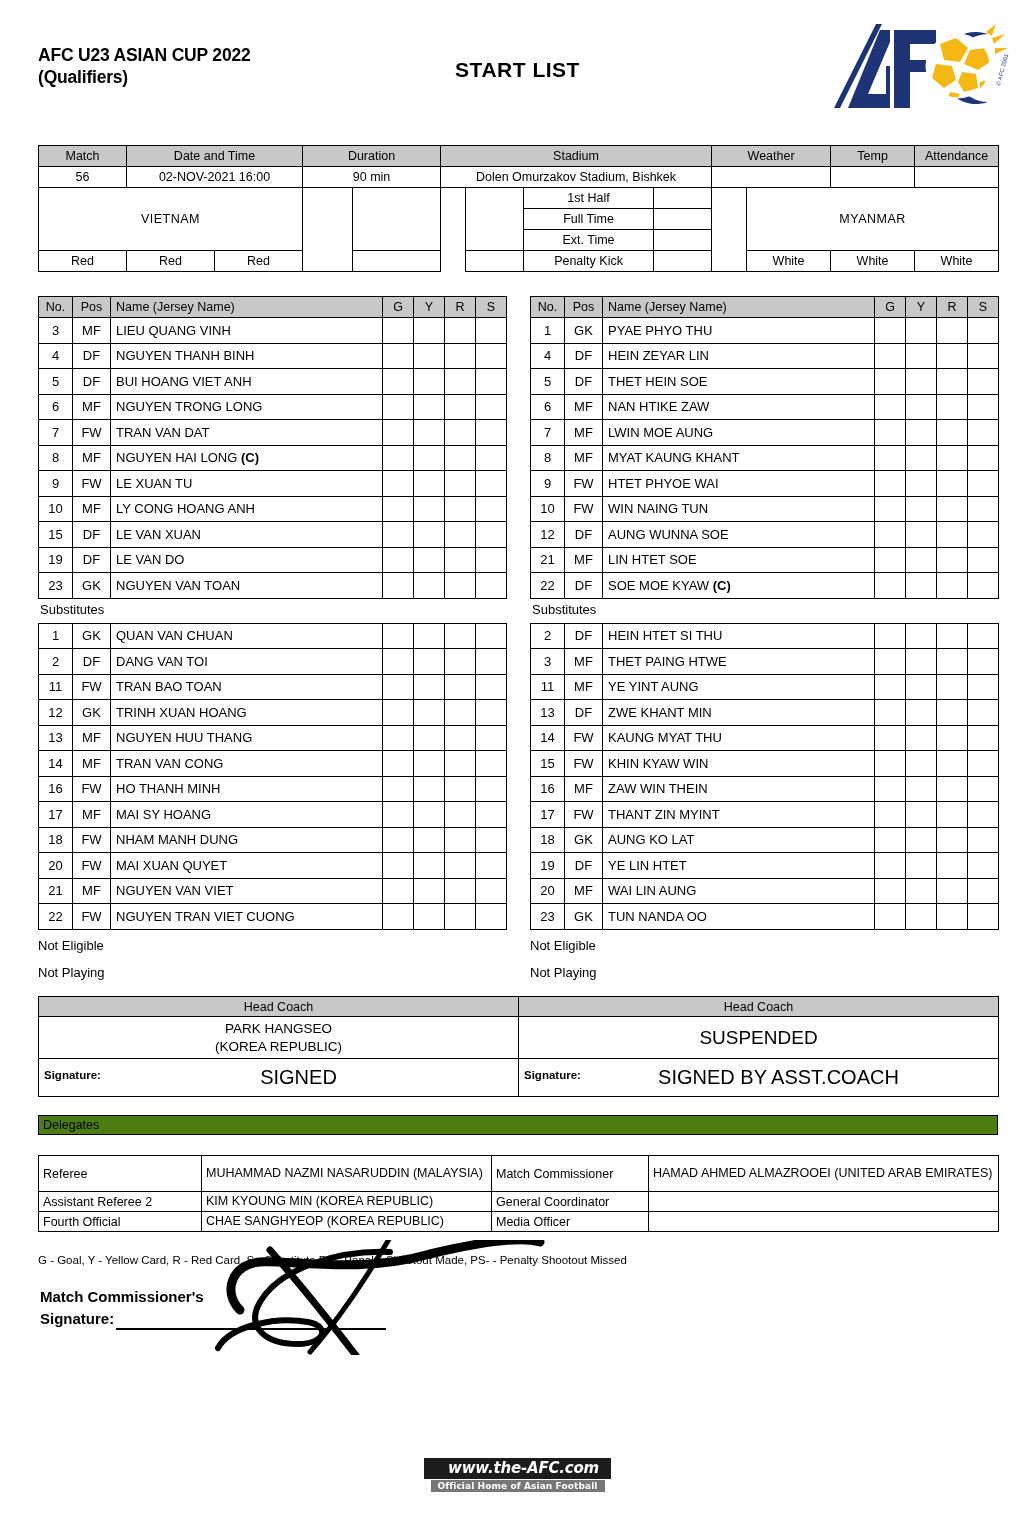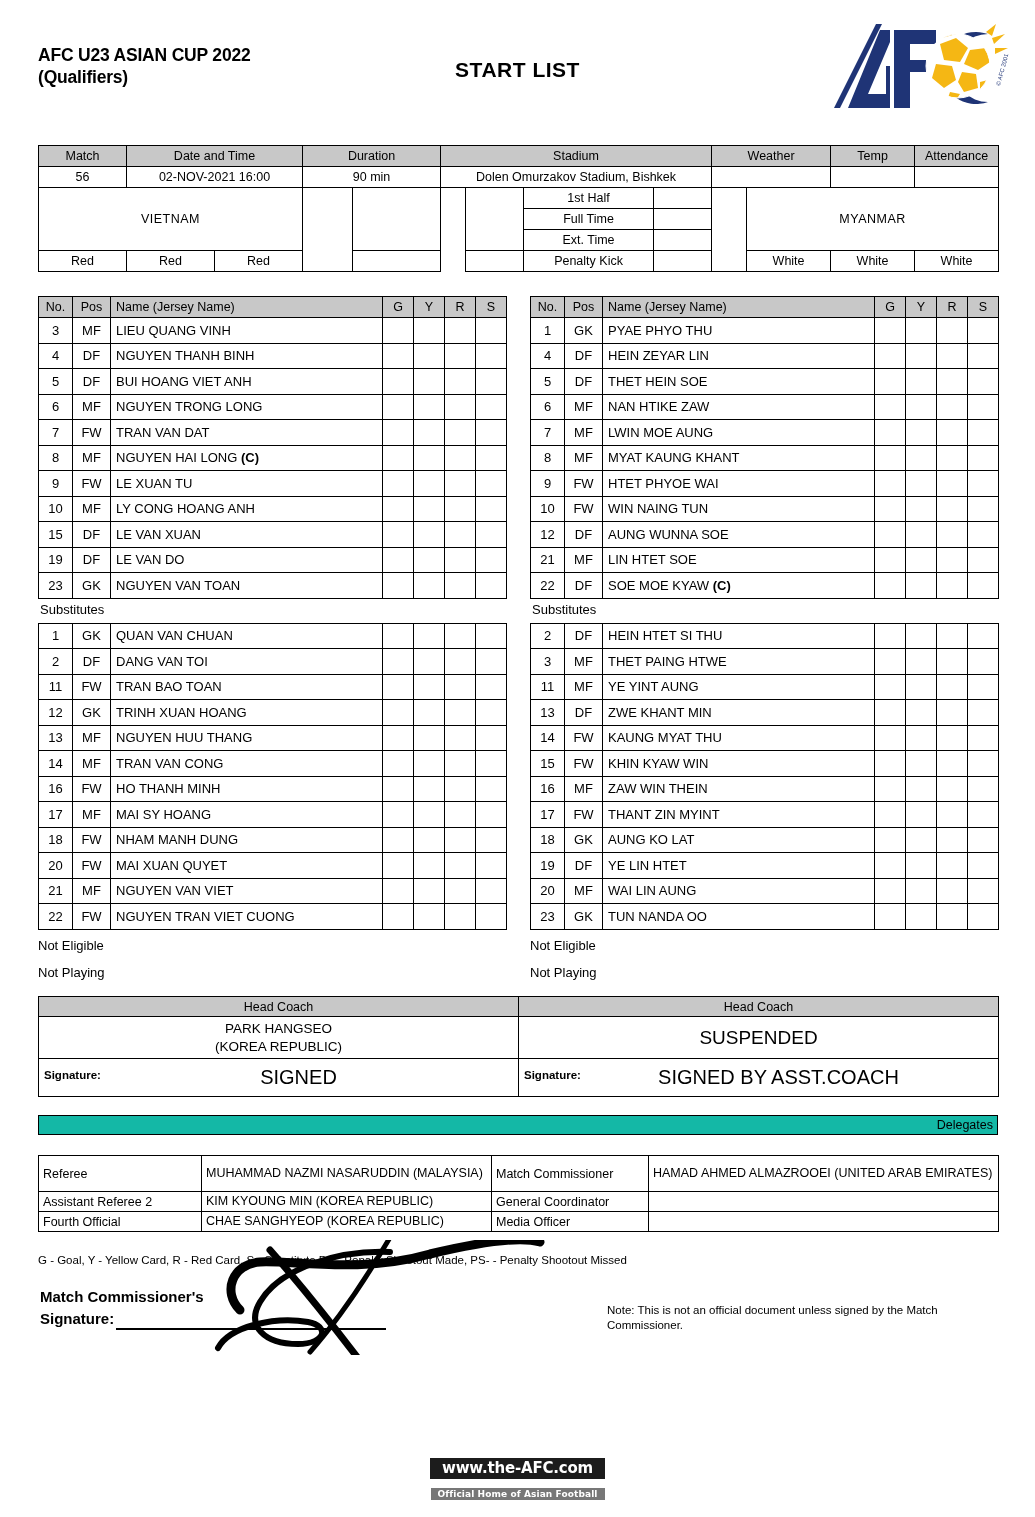--- a/index.html
+++ b/index.html
@@ -124,21 +124,21 @@
   .deleg-wrap { position: absolute; left: 38px; top: 1115px; width: 960px; }
   table.deleg { width: 960px; border-collapse: collapse; table-layout: fixed; }
   table.deleg td {
     border: 1.4px solid #000;
     font-size: 12.5px;
     padding: 2px 4px;
     vertical-align: middle;
     overflow: hidden;
   }
   .deleg-hdr {
-    background: #14b8a6; text-align: right; font-size: 12.5px; height: 19px;
+    background: #4d7c0f; text-align: left; font-size: 12.5px; height: 19px;
     border: 1.6px solid #000;
   }
   .d-role  { width: 163px; }
   .d-val   { width: 290px; }
   .d-role2 { width: 157px; }
   .d-val2  { width: 350px; }
   .tallrow td { height: 36px; vertical-align: top; padding-top: 3px; }
   .wrapcell { white-space: normal; line-height: 15px; }
 
   
@@ -163,26 +163,26 @@
     position: absolute; left: 180px; top: 1240px;
     width: 560px; height: 115px; pointer-events: none;
   }
 
   .afc-footer {
     position: absolute; left: 0; top: 1458px; width: 1035px; text-align: center;
   }
   .afc-box {
     display: inline-block; background: #1c1c1c; color: #fff;
     font-size: 15px; font-weight: bold; letter-spacing: -0.2px;
-    padding: 1px 12px 2px 12px; font-family: "DejaVu Sans", sans-serif;
+    padding: 1px 12px 2px 24px; font-family: "DejaVu Sans", sans-serif; font-style: italic;
   }
   .afc-sub {
     display: block; background: #777; color: #fff;
     font-size: 9px; font-weight: bold; letter-spacing: 0.1px;
-    padding: 1px 0 1px 0; width: 174px; margin: 9px auto;
+    padding: 1px 0 1px 0; width: 174px; margin: 1px auto;
     font-family: "DejaVu Sans", sans-serif;
   }
   .afc-date {
     margin-top: 4px; font-size: 13.5px; font-weight: bold; color: #1c1c1c;
   }
 </style>
 </head>
 <body>
 
 <div class="page">
@@ -858,21 +858,20 @@
   <svg class="scribble" viewBox="0 0 560 115">
     <g fill="none" stroke="#000" stroke-linecap="round" stroke-linejoin="round">
       <path d="M60 70 C42 52, 52 24, 80 22 C112 20, 180 34, 250 14 C300 2, 340 -4, 360 2" stroke-width="9"></path>
       <path d="M38 108 C50 86, 96 76, 128 82 C150 86, 146 104, 118 104 C84 104, 66 86, 80 62
                C100 28, 158 10, 210 12" stroke-width="6"></path>
       <path d="M90 10 C120 44, 152 84, 184 126" stroke-width="7"></path>
       <path d="M212 -6 C190 32, 160 78, 130 112" stroke-width="5"></path>
     </g>
   </svg>
 
-  <div class="note">Note: This is not an official document unless signed by the Match Commissioner.</div>
 
   <div class="afc-footer">
     <div>
       <span class="afc-box">www.the-AFC.com</span>
       <span class="afc-sub">Official Home of Asian Football</span>
     </div>
   </div>
 
 </div>
 

